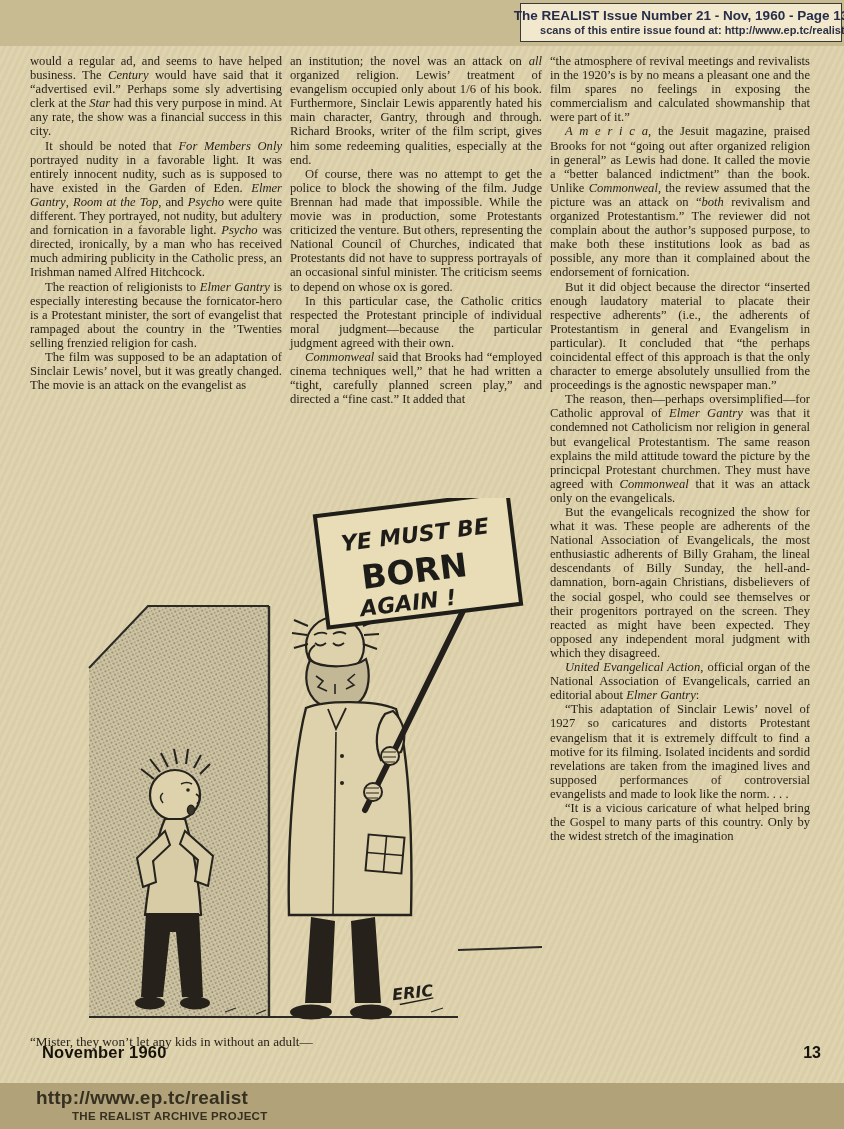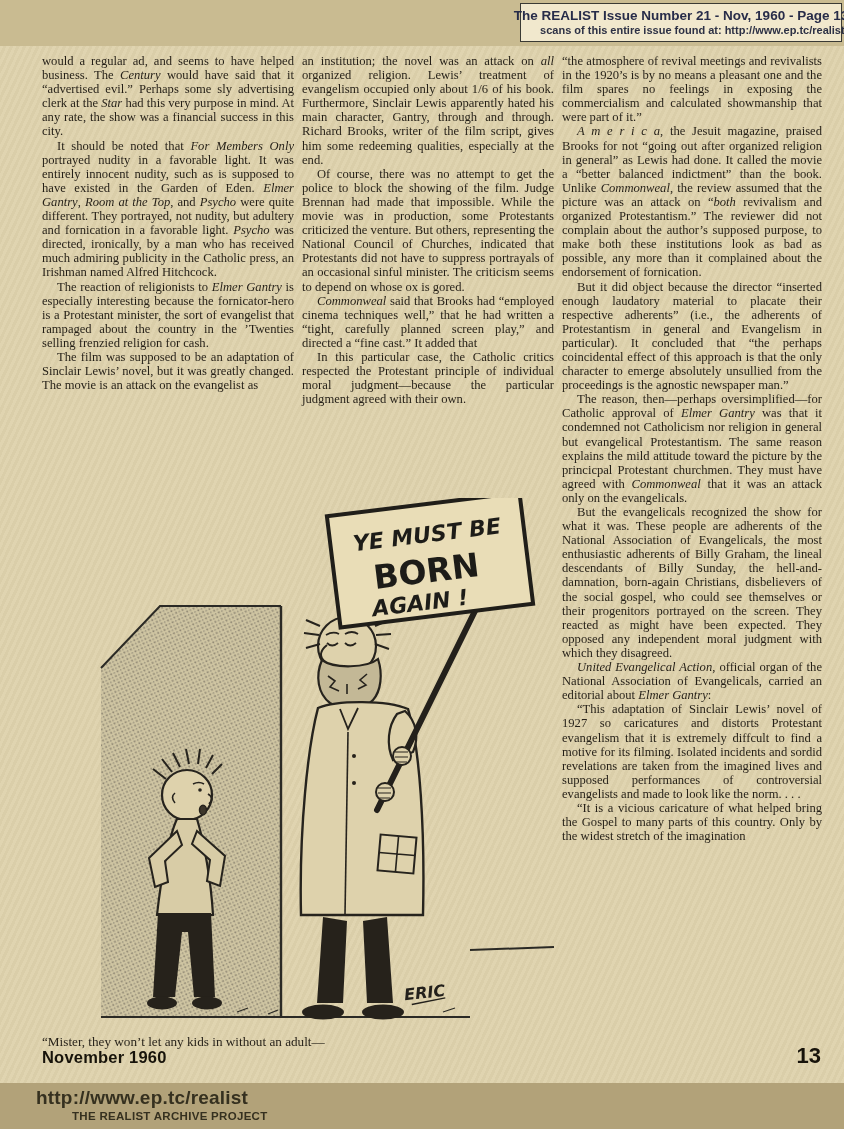--- a/index.html
+++ b/index.html
@@ -15,38 +15,38 @@
     position:absolute;top:3px;right:2px;width:322px;height:39px;
     background:#f1e8cd;border:1px solid #3a3a34;box-sizing:border-box;
     display:flex;flex-direction:column;justify-content:center;align-items:center;
   }
   .hdr-title{font-family:"Liberation Sans",sans-serif;font-weight:bold;font-size:13.5px;color:#272c49;white-space:nowrap;line-height:16px;}
   .hdr-sub{font-family:"Liberation Sans",sans-serif;font-weight:bold;font-size:11px;color:#2d3145;white-space:nowrap;line-height:13px;padding-left:38px;}
   .paper{
     position:relative;height:1037px;box-sizing:border-box;
     background:#ded2ac;
     background-image:repeating-linear-gradient(115deg, rgba(255,255,255,.05) 0 3px, rgba(0,0,0,.02) 3px 6px);
-    padding:8px 21px 0 42px;
+    padding:8px 21px 0 30px;
   }
   .content{display:flex;gap:8px;}
   .left-pane{width:512px;}
   .cols-row{display:flex;gap:8px;height:444px;overflow:hidden;}
   .col{width:252px;font-size:12.6px;line-height:14.1px;text-align:justify;color:#241f17;}
   .col p{margin:0;}
   .col p.indent{text-indent:15px;}
   .col3{width:260px;height:1014px;overflow:hidden;}
   .cartoon svg{display:block;}
   .caption{width:100%;text-align:left;font-size:13.2px;line-height:16.5px;color:#241f17;margin-top:1px;}
   .paper-footer{
     position:absolute;left:42px;right:23px;bottom:40px;height:0;
     display:flex;justify-content:space-between;align-items:baseline;
     font-family:"Liberation Sans",sans-serif;font-weight:bold;color:#17130a;
   }
   .issue-date{font-size:16.5px;letter-spacing:.2px;}
-  .page-number{font-size:22px;}
+  .page-number{font-size:16px;}
   .archive-bar{
     height:46px;background:#b2a279;box-sizing:border-box;
     padding:3px 0 16px 36px;font-family:"Liberation Sans",sans-serif;color:#35301f;
   }
   .bar-url{font-size:19px;font-weight:bold;letter-spacing:.2px;line-height:23px;}
   .bar-name{font-size:11.5px;font-weight:bold;letter-spacing:.3px;line-height:14px;margin-left:36px;}
 </style>
 </head>
 <body>
 
@@ -65,22 +65,22 @@
         <div class="cols-row">
           <div class="col">
               <p><span>would a regular ad, and seems to have helped business. The </span><i>Century</i><span> would have said that it “advertised evil.” Perhaps some sly advertising clerk at the </span><i>Star</i><span> had this very purpose in mind. At any rate, the show was a financial success in this city.</span></p>
               <p class="indent"><span>It should be noted that </span><i>For Members Only</i><span> portrayed nudity in a favorable light. It was entirely innocent nudity, such as is supposed to have existed in the Garden of Eden. </span><i>Elmer Gantry</i><span>, </span><i>Room at the Top</i><span>, and </span><i>Psycho</i><span> were quite different. They portrayed, not nudity, but adultery and fornication in a favorable light. </span><i>Psycho</i><span> was directed, ironically, by a man who has received much admiring publicity in the Catholic press, an Irishman named Alfred Hitchcock.</span></p>
               <p class="indent"><span>The reaction of religionists to </span><i>Elmer Gantry</i><span> is especially interesting because the fornicator-hero is a Protestant minister, the sort of evangelist that rampaged about the country in the ’Twenties selling frenzied religion for cash.</span></p>
               <p class="indent"><span>The film was supposed to be an adaptation of Sinclair Lewis’ novel, but it was greatly changed. The movie is an attack on the evangelist as</span></p>
             </div>
           <div class="col">
               <p><span>an institution; the novel was an attack on </span><i>all</i><span> organized religion. Lewis’ treatment of evangelism occupied only about 1/6 of his book. Furthermore, Sinclair Lewis apparently hated his main character, Gantry, through and through. Richard Brooks, writer of the film script, gives him some redeeming qualities, especially at the end.</span></p>
               <p class="indent"><span>Of course, there was no attempt to get the police to block the showing of the film. Judge Brennan had made that impossible. While the movie was in production, some Protestants criticized the venture. But others, representing the National Council of Churches, indicated that Protestants did not have to suppress portrayals of an occasional sinful minister. The criticism seems to depend on whose ox is gored.</span></p>
+              <p class="indent"><span>In this particular case, the Catholic critics respected the Protestant principle of individual moral judgment—because the particular judgment agreed with their own.</span></p>
               <p class="indent"><i>Commonweal</i><span> said that Brooks had “employed cinema techniques well,” that he had written a “tight, carefully planned screen play,” and directed a “fine cast.” It added that</span></p>
-              <p class="indent"><span>In this particular case, the Catholic critics respected the Protestant principle of individual moral judgment—because the particular judgment agreed with their own.</span></p>
             </div>
         </div>
 
         <div class="cartoon">
           <svg width="512" height="535" viewBox="17 0 512 535">
             <defs>
               <pattern id="ht" width="5" height="5" patternUnits="userSpaceOnUse" patternTransform="rotate(20)">
                 <rect width="5" height="5" fill="#cfc5a2"></rect>
                 <circle cx="1.3" cy="1.3" r="1.05" fill="#8e8672"></circle>
                 <circle cx="3.8" cy="3.8" r="0.85" fill="#97907c"></circle>

